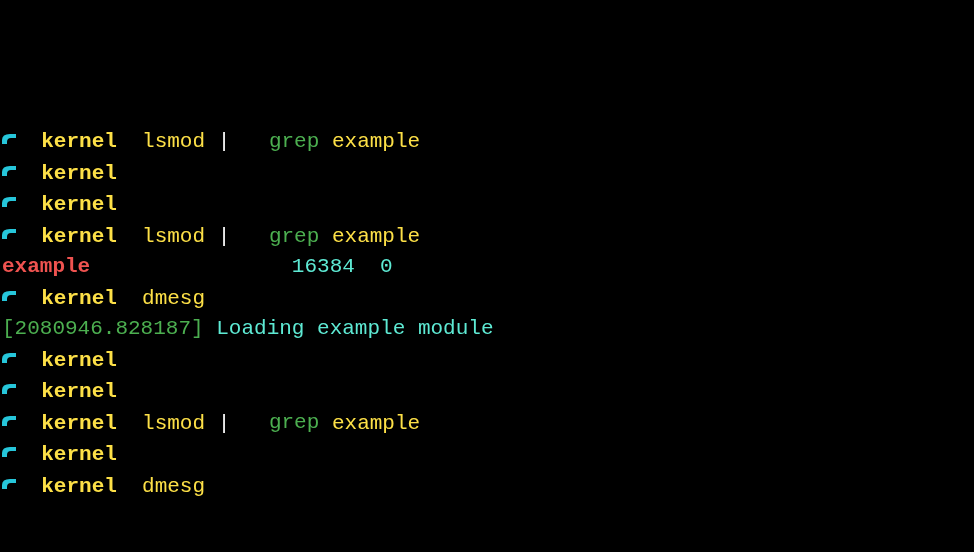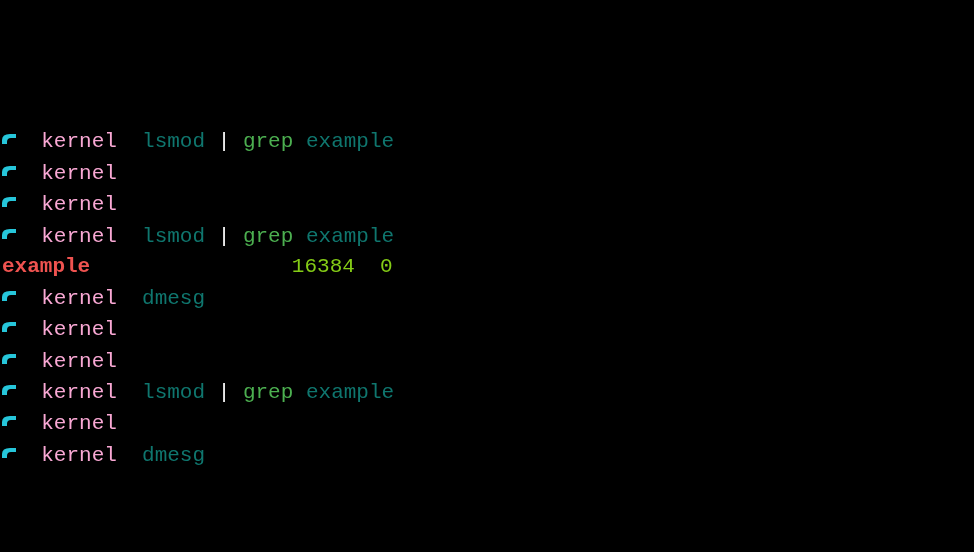--- a/index.html
+++ b/index.html
@@ -25,63 +25,64 @@
       width: 14px;
       vertical-align: middle;
       position: relative;
       top: -2px;
     }
     .arrow svg {
       width: 14px;
       height: 10px;
     }
     .cwd {
-      color: #f9a8d4;
-      font-weight: normal;
+      color: #fde047;
+      font-weight: bold;
     }
     .cmd {
-      color: #0f766e;
+      color: #fde047;
     }
     .pipe {
       color: #ffffff;
     }
     .grep {
       color: #4caf50;
+      margin-left: 26px;
     }
     .grep-match {
       color: #ef5350;
       font-weight: bold;
     }
     .timestamp {
       color: #4caf50;
     }
     .underline {
       text-decoration: underline;
     }
     .output {
-      color: #84cc16;
+      color: #5eead4;
       margin-top: 28px;
     }
   </style>
 </head>
 <body>
 
 
 
 <div id="terminal"><div class="line"><span class="arrow"><svg viewBox="0 0 14 10">
           <path d="M0 10 L0 6 Q0 0 8 0 L14 0 L14 4 L9 4 Q5 4 5 8 L5 10 Z" fill="#26c6da"></path>
         </svg></span>  <span class="cwd">kernel</span>  <span class="cmd">lsmod</span> <span class="pipe">|</span> <span class="grep">grep</span> <span class="cmd">example</span></div><div class="line"><span class="arrow"><svg viewBox="0 0 14 10">
           <path d="M0 10 L0 6 Q0 0 8 0 L14 0 L14 4 L9 4 Q5 4 5 8 L5 10 Z" fill="#26c6da"></path>
         </svg></span>  <span class="cwd">kernel</span></div><div class="line"><span class="arrow"><svg viewBox="0 0 14 10">
           <path d="M0 10 L0 6 Q0 0 8 0 L14 0 L14 4 L9 4 Q5 4 5 8 L5 10 Z" fill="#26c6da"></path>
         </svg></span>  <span class="cwd">kernel</span></div><div class="line"><span class="arrow"><svg viewBox="0 0 14 10">
           <path d="M0 10 L0 6 Q0 0 8 0 L14 0 L14 4 L9 4 Q5 4 5 8 L5 10 Z" fill="#26c6da"></path>
         </svg></span>  <span class="cwd">kernel</span>  <span class="cmd">lsmod</span> <span class="pipe">|</span> <span class="grep">grep</span> <span class="cmd">example</span></div><div class="line"><span class="grep-match">example</span><span class="output">                16384  0</span></div><div class="line"><span class="arrow"><svg viewBox="0 0 14 10">
           <path d="M0 10 L0 6 Q0 0 8 0 L14 0 L14 4 L9 4 Q5 4 5 8 L5 10 Z" fill="#26c6da"></path>
-        </svg></span>  <span class="cwd">kernel</span>  <span class="cmd">dmesg</span></div><div class="line"><span class="arrow"><svg viewBox="0 0 14 10">
+        </svg></span>  <span class="cwd">kernel</span>  <span class="cmd">dmesg</span></div><div class="line"><span class="timestamp">[2080946.828187]</span><span class="output"> Loading example module</span></div><div class="line"><span class="arrow"><svg viewBox="0 0 14 10">
           <path d="M0 10 L0 6 Q0 0 8 0 L14 0 L14 4 L9 4 Q5 4 5 8 L5 10 Z" fill="#26c6da"></path>
         </svg></span>  <span class="cwd">kernel</span></div><div class="line"><span class="arrow"><svg viewBox="0 0 14 10">
           <path d="M0 10 L0 6 Q0 0 8 0 L14 0 L14 4 L9 4 Q5 4 5 8 L5 10 Z" fill="#26c6da"></path>
         </svg></span>  <span class="cwd">kernel</span></div><div class="line"><span class="arrow"><svg viewBox="0 0 14 10">
           <path d="M0 10 L0 6 Q0 0 8 0 L14 0 L14 4 L9 4 Q5 4 5 8 L5 10 Z" fill="#26c6da"></path>
         </svg></span>  <span class="cwd">kernel</span>  <span class="cmd">lsmod</span> <span class="pipe">|</span> <span class="grep">grep</span> <span class="cmd">example</span></div><div class="line"><span class="arrow"><svg viewBox="0 0 14 10">
           <path d="M0 10 L0 6 Q0 0 8 0 L14 0 L14 4 L9 4 Q5 4 5 8 L5 10 Z" fill="#26c6da"></path>
         </svg></span>  <span class="cwd">kernel</span></div><div class="line"><span class="arrow"><svg viewBox="0 0 14 10">
           <path d="M0 10 L0 6 Q0 0 8 0 L14 0 L14 4 L9 4 Q5 4 5 8 L5 10 Z" fill="#26c6da"></path>
         </svg></span>  <span class="cwd">kernel</span>  <span class="cmd">dmesg</span></div></div>

